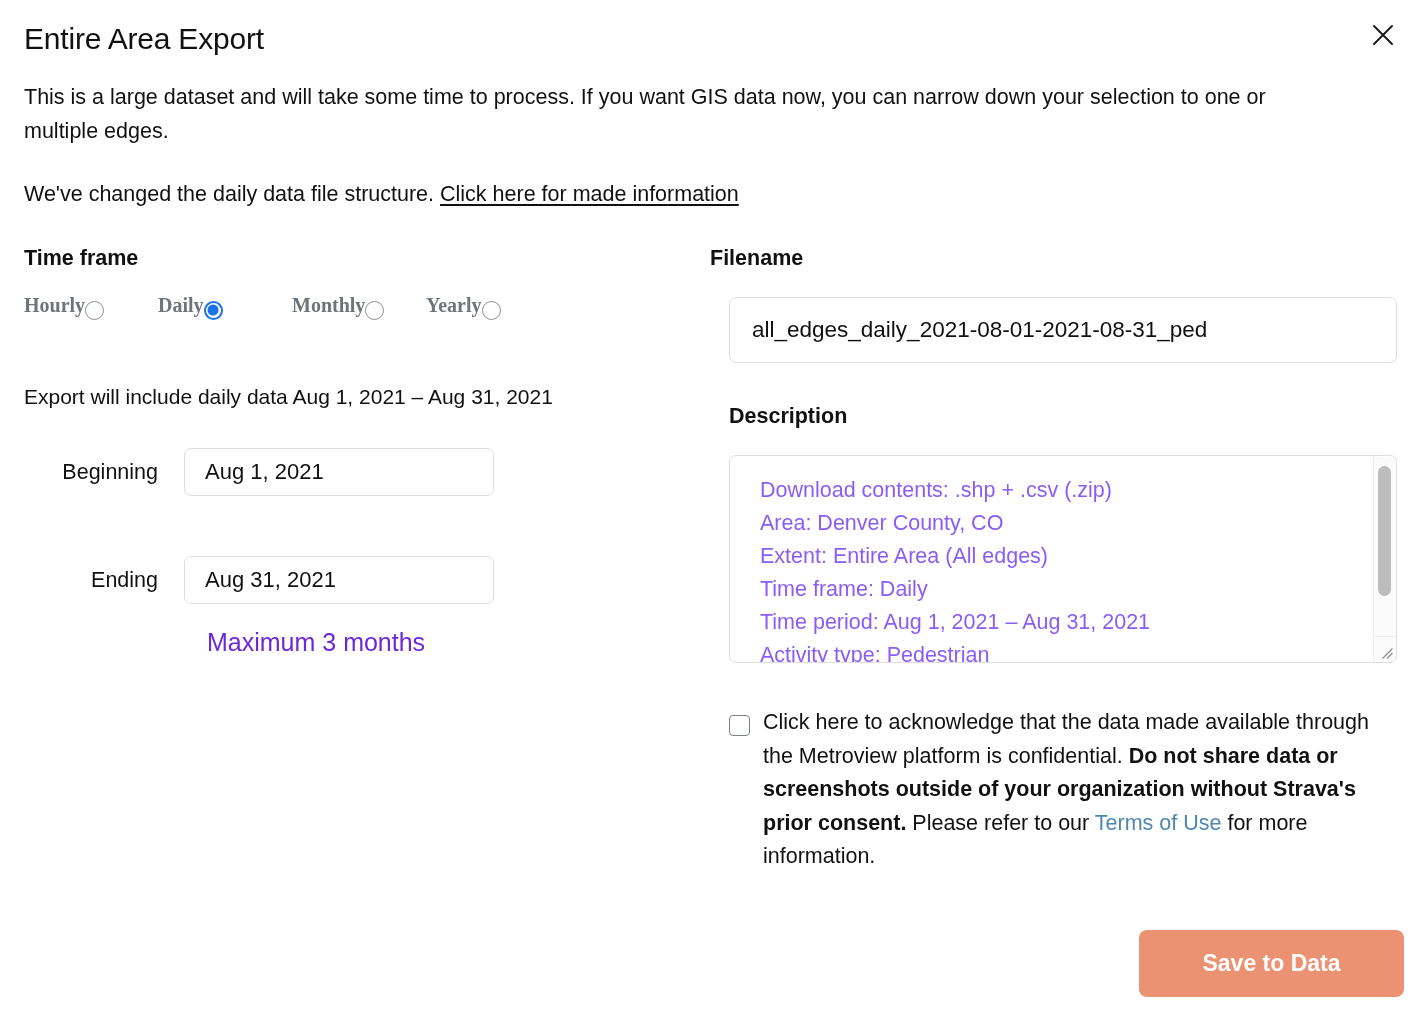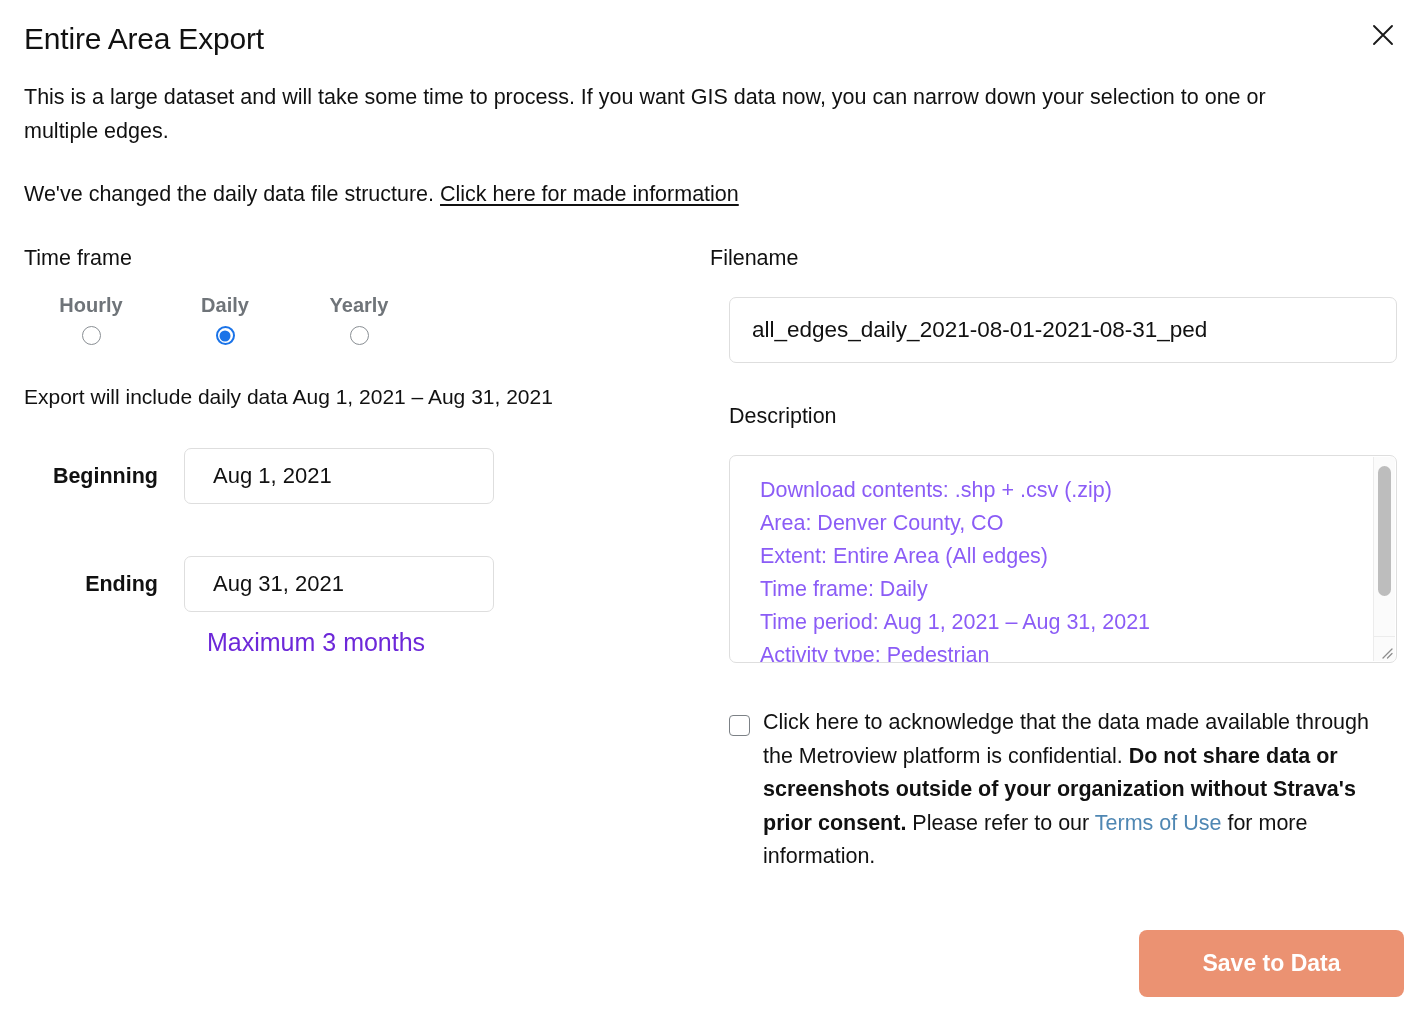--- a/index.html
+++ b/index.html
@@ -58,37 +58,38 @@
   .note-link {
     color: #111111;
     text-decoration: underline;
     text-underline-offset: 3px;
     cursor: pointer;
   }
 
   
   .section-label {
     font-size: 21.5px;
-    font-weight: 400;
+    font-weight: 700;
     color: #111111;
   }
   #timeframe-label { position: absolute; left: 24px; top: 246px; }
 
   .radio-row {
     position: absolute;
     left: 24px; top: 294px;
     display: flex;
     align-items: flex-start;
   }
   .radio-opt {
     width: 134px;
     display: flex;
-    flex-direction: column;
+    flex-direction: row;
     align-items: center;
     cursor: pointer;
+    font-family: Liberation Serif, serif;
   }
   .radio-opt .rlabel {
     font-size: 20px;
     font-weight: 700;
     color: #6f7479;
     margin-bottom: 9px;
     white-space: nowrap;
   }
   .radio-dot {
     width: 19px; height: 19px;
@@ -125,33 +126,33 @@
     display: flex;
     align-items: center;
   }
   #beginning-row { left: 24px; top: 448px; }
   #ending-row    { left: 24px; top: 556px; }
   .field-label {
     width: 160px;
     text-align: right;
     padding-right: 26px;
     font-size: 21.5px;
-    font-weight: 700;
+    font-weight: 400;
     color: #111111;
   }
   .date-input {
     width: 310px;
-    height: 56px;
+    height: 48px;
     border: 1px solid #dedede;
     border-radius: 7px;
     background: #ffffff;
     font-family: "Liberation Sans", sans-serif;
     font-size: 22px;
     color: #111111;
-    padding: 0 0 0 28px;
+    padding: 0 0 0 20px;
     outline: none;
   }
   .max-note {
     position: absolute;
     left: 207px; top: 628px;
     font-size: 25px;
     color: #6d28d9;
   }
 
   
@@ -285,20 +286,24 @@
   <div class="radio-row">
     <div class="radio-opt">
       <span class="rlabel">Hourly</span>
       <span class="radio-dot"></span>
     </div>
     <div class="radio-opt">
       <span class="rlabel">Daily</span>
       <span class="radio-dot checked"></span>
     </div>
     <div class="radio-opt">
+      <span class="rlabel">Monthly</span>
+      <span class="radio-dot"></span>
+    </div>
+    <div class="radio-opt">
       <span class="rlabel">Yearly</span>
       <span class="radio-dot"></span>
     </div>
   </div>
 
   <div class="export-note">Export will include daily data Aug 1, 2021 – Aug 31, 2021</div>
 
   <div class="field-row" id="beginning-row">
     <span class="field-label">Beginning</span>
     <input class="date-input" readonly="" value="Aug 1, 2021" style="">

